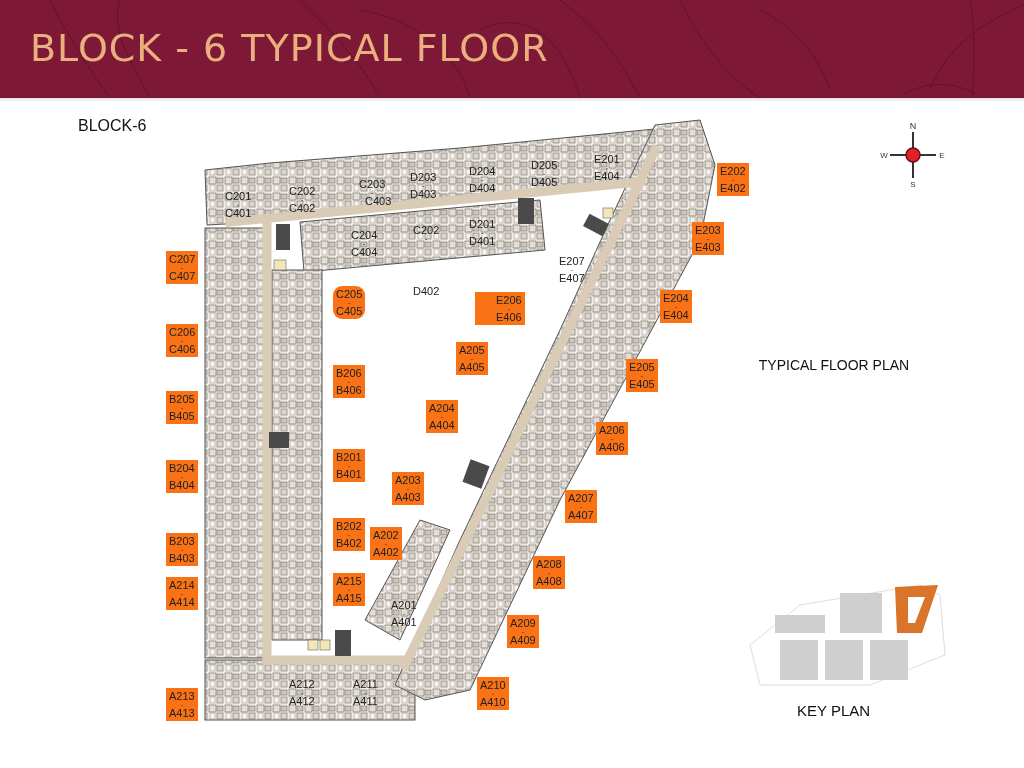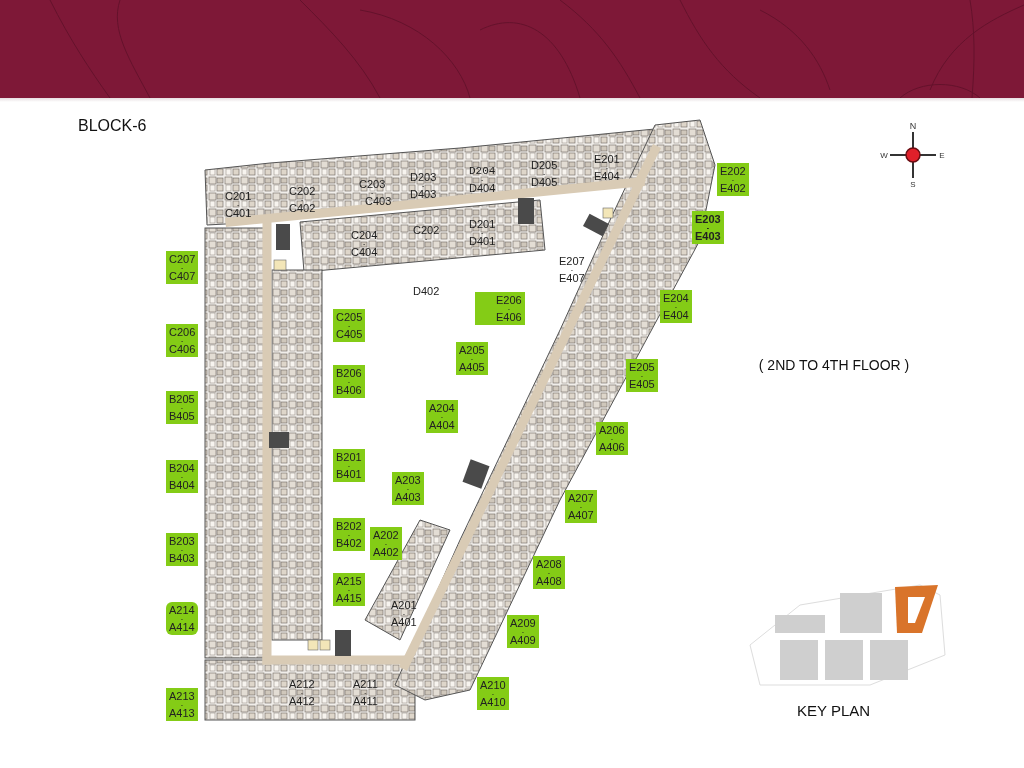--- a/index.html
+++ b/index.html
@@ -20,21 +20,21 @@
     .header-shadow { position: absolute; left: 0; top: 98px; width: 1024px; height: 4px;
       background: linear-gradient(#e6dde0, #ffffff); }
 
     .block-label {
       position: absolute; left: 78px; top: 117px; font-size: 16px; color: #111;
     }
 
     .plan { position: absolute; left: 0; top: 0; width: 1024px; height: 768px; }
 
     .unit-tag {
-      position: absolute; background: #84cc16; color: #222;
+      position: absolute; background: #f97316; color: #222;
       font-size: 11px; line-height: 12px; text-align: center;
       padding: 2px 3px; white-space: nowrap;
     }
     .unit-tag .sep { display: block; font-size: 7px; line-height: 5px; }
     .unit-tag.plain { background: transparent; }
 
     .compass { position: absolute; left: 878px; top: 120px; width: 70px; height: 70px; }
 
     .caption {
       position: absolute; left: 742px; top: 356px; width: 184px;
@@ -55,20 +55,21 @@
       <path d="M360 10 C 420 20, 460 60, 470 98"></path>
       <path d="M480 30 C 520 10, 560 30, 580 98"></path>
       <path d="M560 0 C 600 30, 620 60, 640 98"></path>
       <path d="M680 0 C 700 40, 720 70, 760 98"></path>
       <path d="M760 10 C 800 30, 820 60, 830 90"></path>
       <path d="M930 90 C 950 40, 990 20, 1024 5"></path>
       <path d="M970 0 C 975 30, 975 60, 972 98"></path>
       <path d="M900 98 C 920 80, 960 80, 980 98"></path>
     </g>
   </svg>
+  <div class="title">BLOCK - 6 TYPICAL FLOOR</div>
 </div>
 <div class="header-shadow"></div>
 
 <div class="block-label">BLOCK-6</div>
 
 <svg class="plan" width="1024" height="768">
   <defs>
     <pattern id="rooms" width="16" height="16" patternUnits="userSpaceOnUse">
       <rect width="16" height="16" fill="#f1eeea"></rect>
       <rect x="1" y="1" width="7" height="7" fill="#e3ddd4" stroke="#6d6660" stroke-width="0.6"></rect>
@@ -133,21 +134,21 @@
       <span style="display: block;">C203</span>
       <span class="sep">-</span>
       <span style="display: block; margin-left: 12px;">C403</span>
     </div>
     <div class="unit-tag plain" style="left: 407px; top: 169px;">
       <span style="display: block;">D203</span>
       <span class="sep">-</span>
       <span style="display: block;">D403</span>
     </div>
     <div class="unit-tag plain" style="left: 466px; top: 163px;">
-      <span style="display: block; font-family: Liberation Mono, monospace;">D204</span>
+      <span style="display: block;">D204</span>
       <span class="sep">-</span>
       <span style="display: block;">D404</span>
     </div>
     <div class="unit-tag plain" style="left: 528px; top: 157px;">
       <span style="display: block;">D205</span>
       <span class="sep">-</span>
       <span style="display: block;">D405</span>
     </div>
     <div class="unit-tag plain" style="left: 591px; top: 151px;">
       <span style="display: block;">E201</span>
@@ -167,21 +168,21 @@
     <div class="unit-tag plain" style="left: 466px; top: 216px;">
       <span style="display: block;">D201</span>
       <span class="sep">-</span>
       <span style="display: block;">D401</span>
     </div>
     <div class="unit-tag" style="left: 717px; top: 163px;">
       <span style="display: block;">E202</span>
       <span class="sep">-</span>
       <span style="display: block;">E402</span>
     </div>
-    <div class="unit-tag" style="left: 692px; top: 211px; font-weight: bold;">
+    <div class="unit-tag" style="left: 692px; top: 222px;">
       <span style="display: block;">E203</span>
       <span class="sep">-</span>
       <span style="display: block;">E403</span>
     </div>
     <div class="unit-tag plain" style="left: 556px; top: 253px;">
       <span style="display: block;">E207</span>
       <span class="sep">-</span>
       <span style="display: block;">E407</span>
     </div>
     <div class="unit-tag" style="left: 475px; top: 292px; padding-left: 21px;">
@@ -267,31 +268,31 @@
     <div class="unit-tag" style="left: 166px; top: 460px;">
       <span style="display: block; text-align: center;">B204</span>
       <span class="sep">-</span>
       <span style="display: block;">B404</span>
     </div>
     <div class="unit-tag" style="left: 166px; top: 533px;">
       <span style="display: block;">B203</span>
       <span class="sep">-</span>
       <span style="display: block;">B403</span>
     </div>
-    <div class="unit-tag" style="left: 166px; top: 602px; border-radius: 6px;">
+    <div class="unit-tag" style="left: 166px; top: 577px;">
       <span style="display: block;">A214</span>
       <span class="sep">-</span>
       <span style="display: block;">A414</span>
     </div>
     <div class="unit-tag" style="left: 166px; top: 688px;">
       <span style="display: block;">A213</span>
       <span class="sep">-</span>
       <span style="display: block;">A413</span>
     </div>
-    <div class="unit-tag" style="left: 333px; top: 309px;">
+    <div class="unit-tag" style="left: 333px; top: 286px; border-radius: 9px;">
       <span style="display: block;">C205</span>
       <span class="sep">-</span>
       <span style="display: block;">C405</span>
     </div>
     <div class="unit-tag" style="left: 333px; top: 365px;">
       <span style="display: block;">B206</span>
       <span class="sep">-</span>
       <span style="display: block;">B406</span>
     </div>
     <div class="unit-tag" style="left: 333px; top: 449px;">
@@ -325,21 +326,21 @@
   <line x1="35" y1="12" x2="35" y2="58" stroke="#333" stroke-width="2"></line>
   <line x1="12" y1="35" x2="58" y2="35" stroke="#333" stroke-width="2"></line>
   <circle cx="35" cy="35" r="7" fill="#e0202a" stroke="#6a0d12" stroke-width="1.5"></circle>
   <text x="35" y="9" text-anchor="middle" font-size="9" font-family="Liberation Sans, sans-serif" fill="#333">N</text>
   <text x="35" y="67" text-anchor="middle" font-size="8" font-family="Liberation Sans, sans-serif" fill="#333">S</text>
   <text x="64" y="38" text-anchor="middle" font-size="8" font-family="Liberation Sans, sans-serif" fill="#333">E</text>
   <text x="6" y="38" text-anchor="middle" font-size="8" font-family="Liberation Sans, sans-serif" fill="#333">W</text>
 </svg>
 
 <div class="caption">
-  <div>( 2ND TO 4TH FLOOR )</div>
+  <div>TYPICAL FLOOR PLAN</div>
 </div>
 
 <svg class="keyplan" viewBox="0 0 210 120">
   <path d="M10 70 L 60 30 L 180 10 L 200 20 L 205 80 L 130 110 L 20 110 Z" fill="none" stroke="#ddd" stroke-width="1"></path>
   <g fill="#cfcfcf">
     <rect x="35" y="40" width="50" height="18"></rect>
     <rect x="100" y="18" width="42" height="40"></rect>
     <rect x="40" y="65" width="38" height="40"></rect>
     <rect x="85" y="65" width="38" height="40"></rect>
     <rect x="130" y="65" width="38" height="40"></rect>

